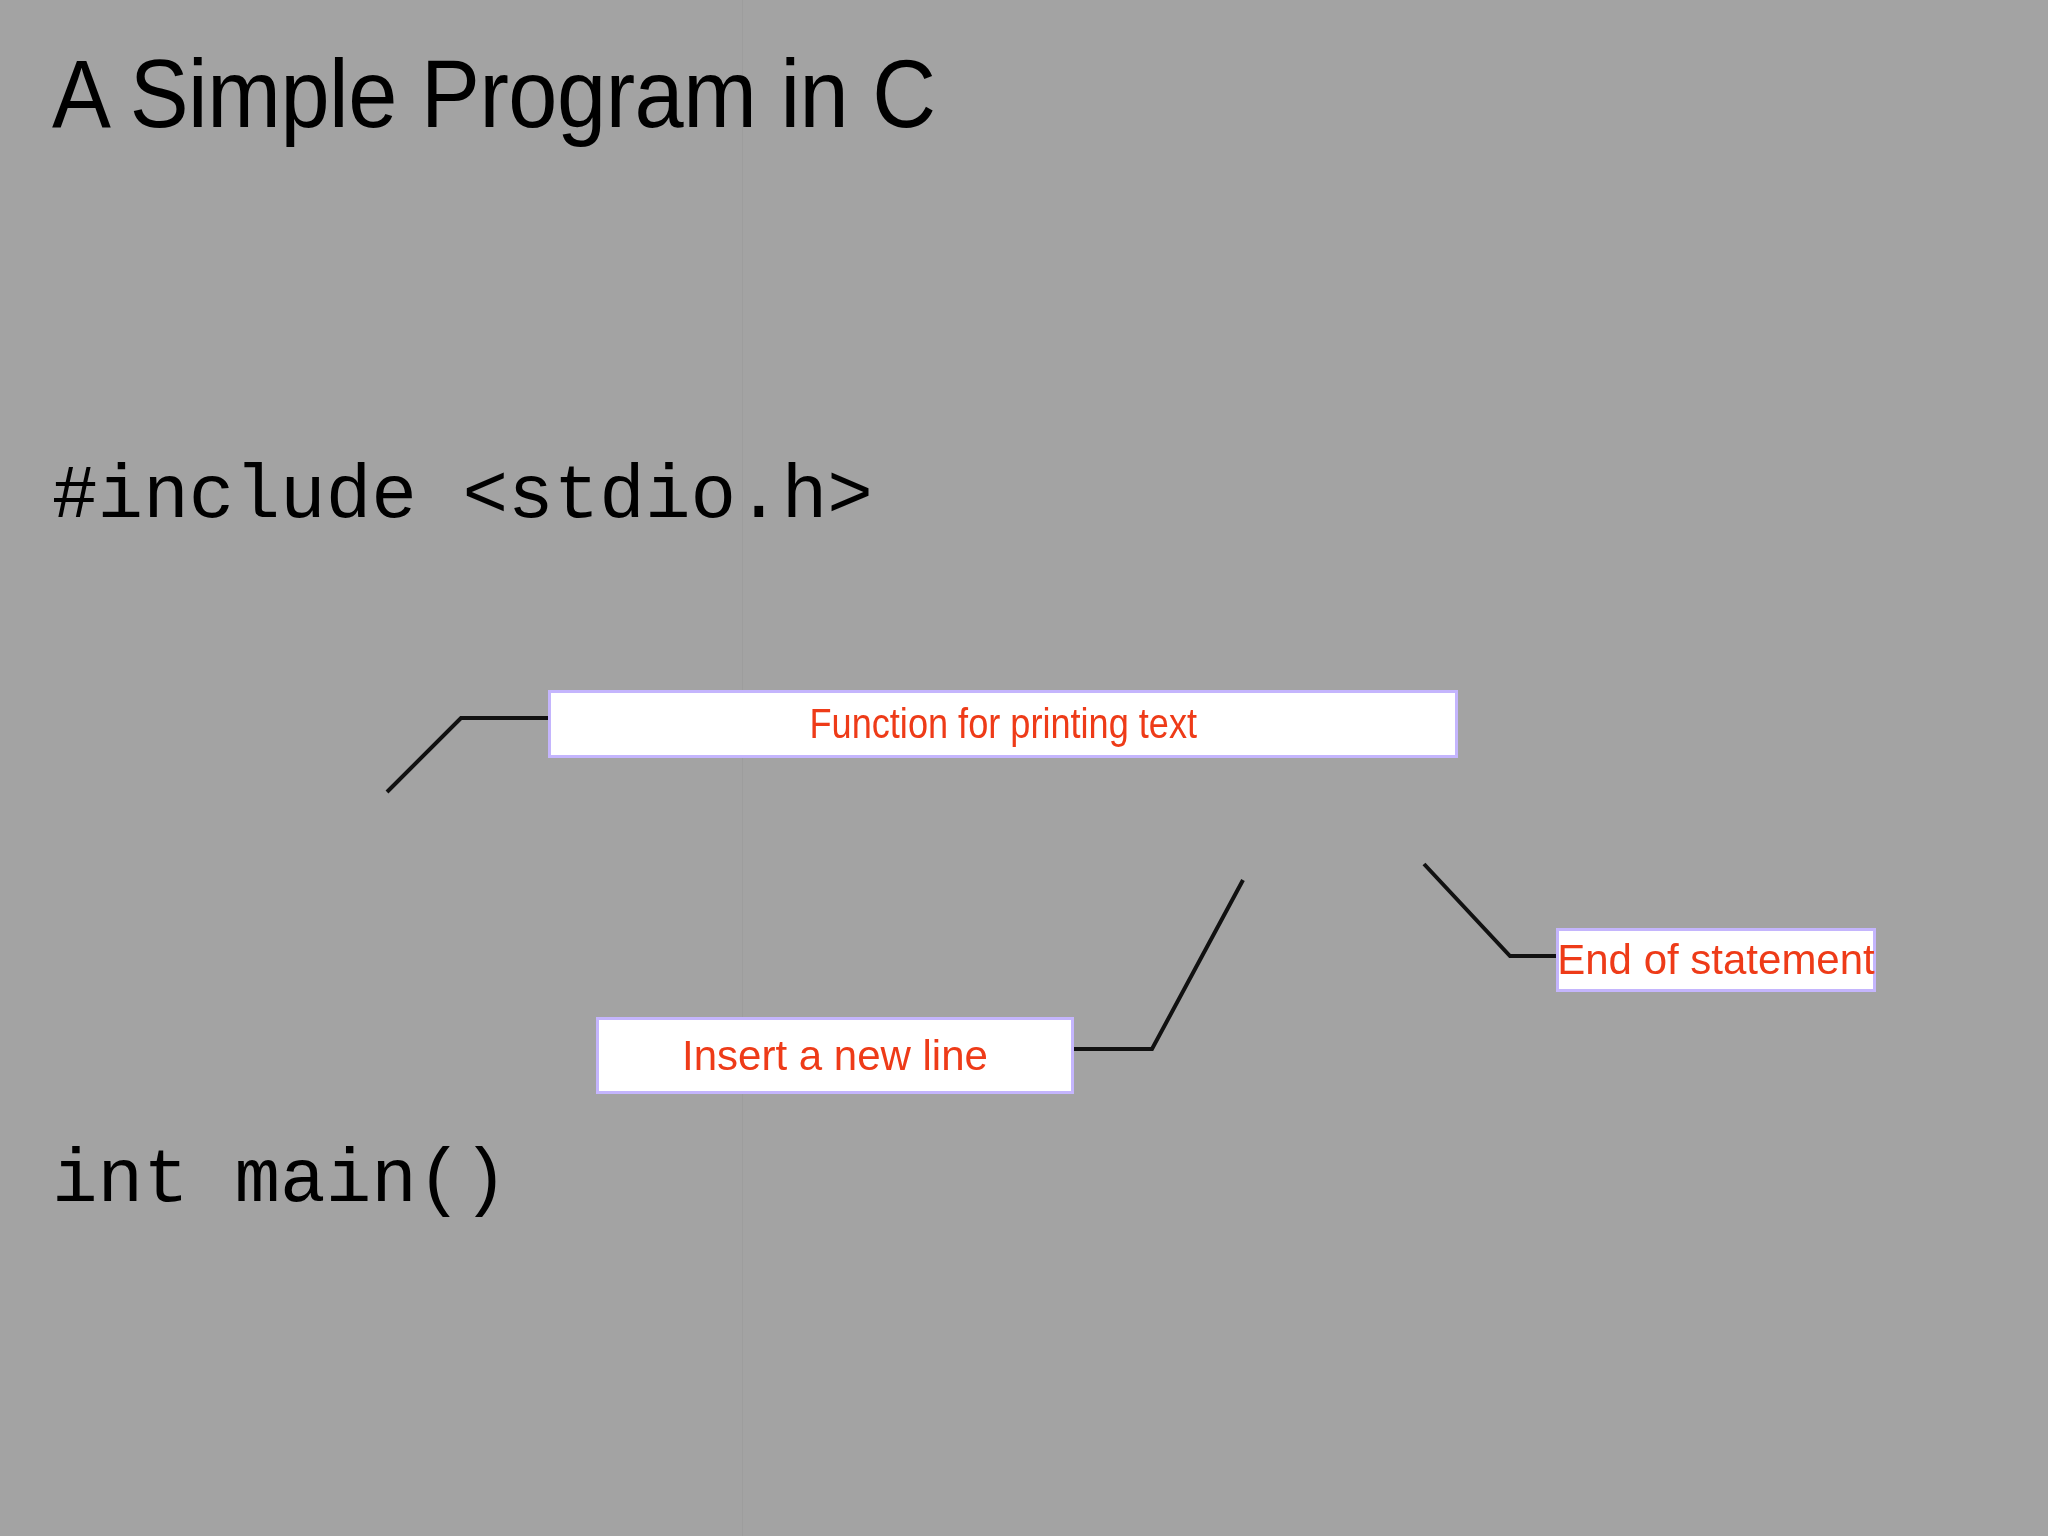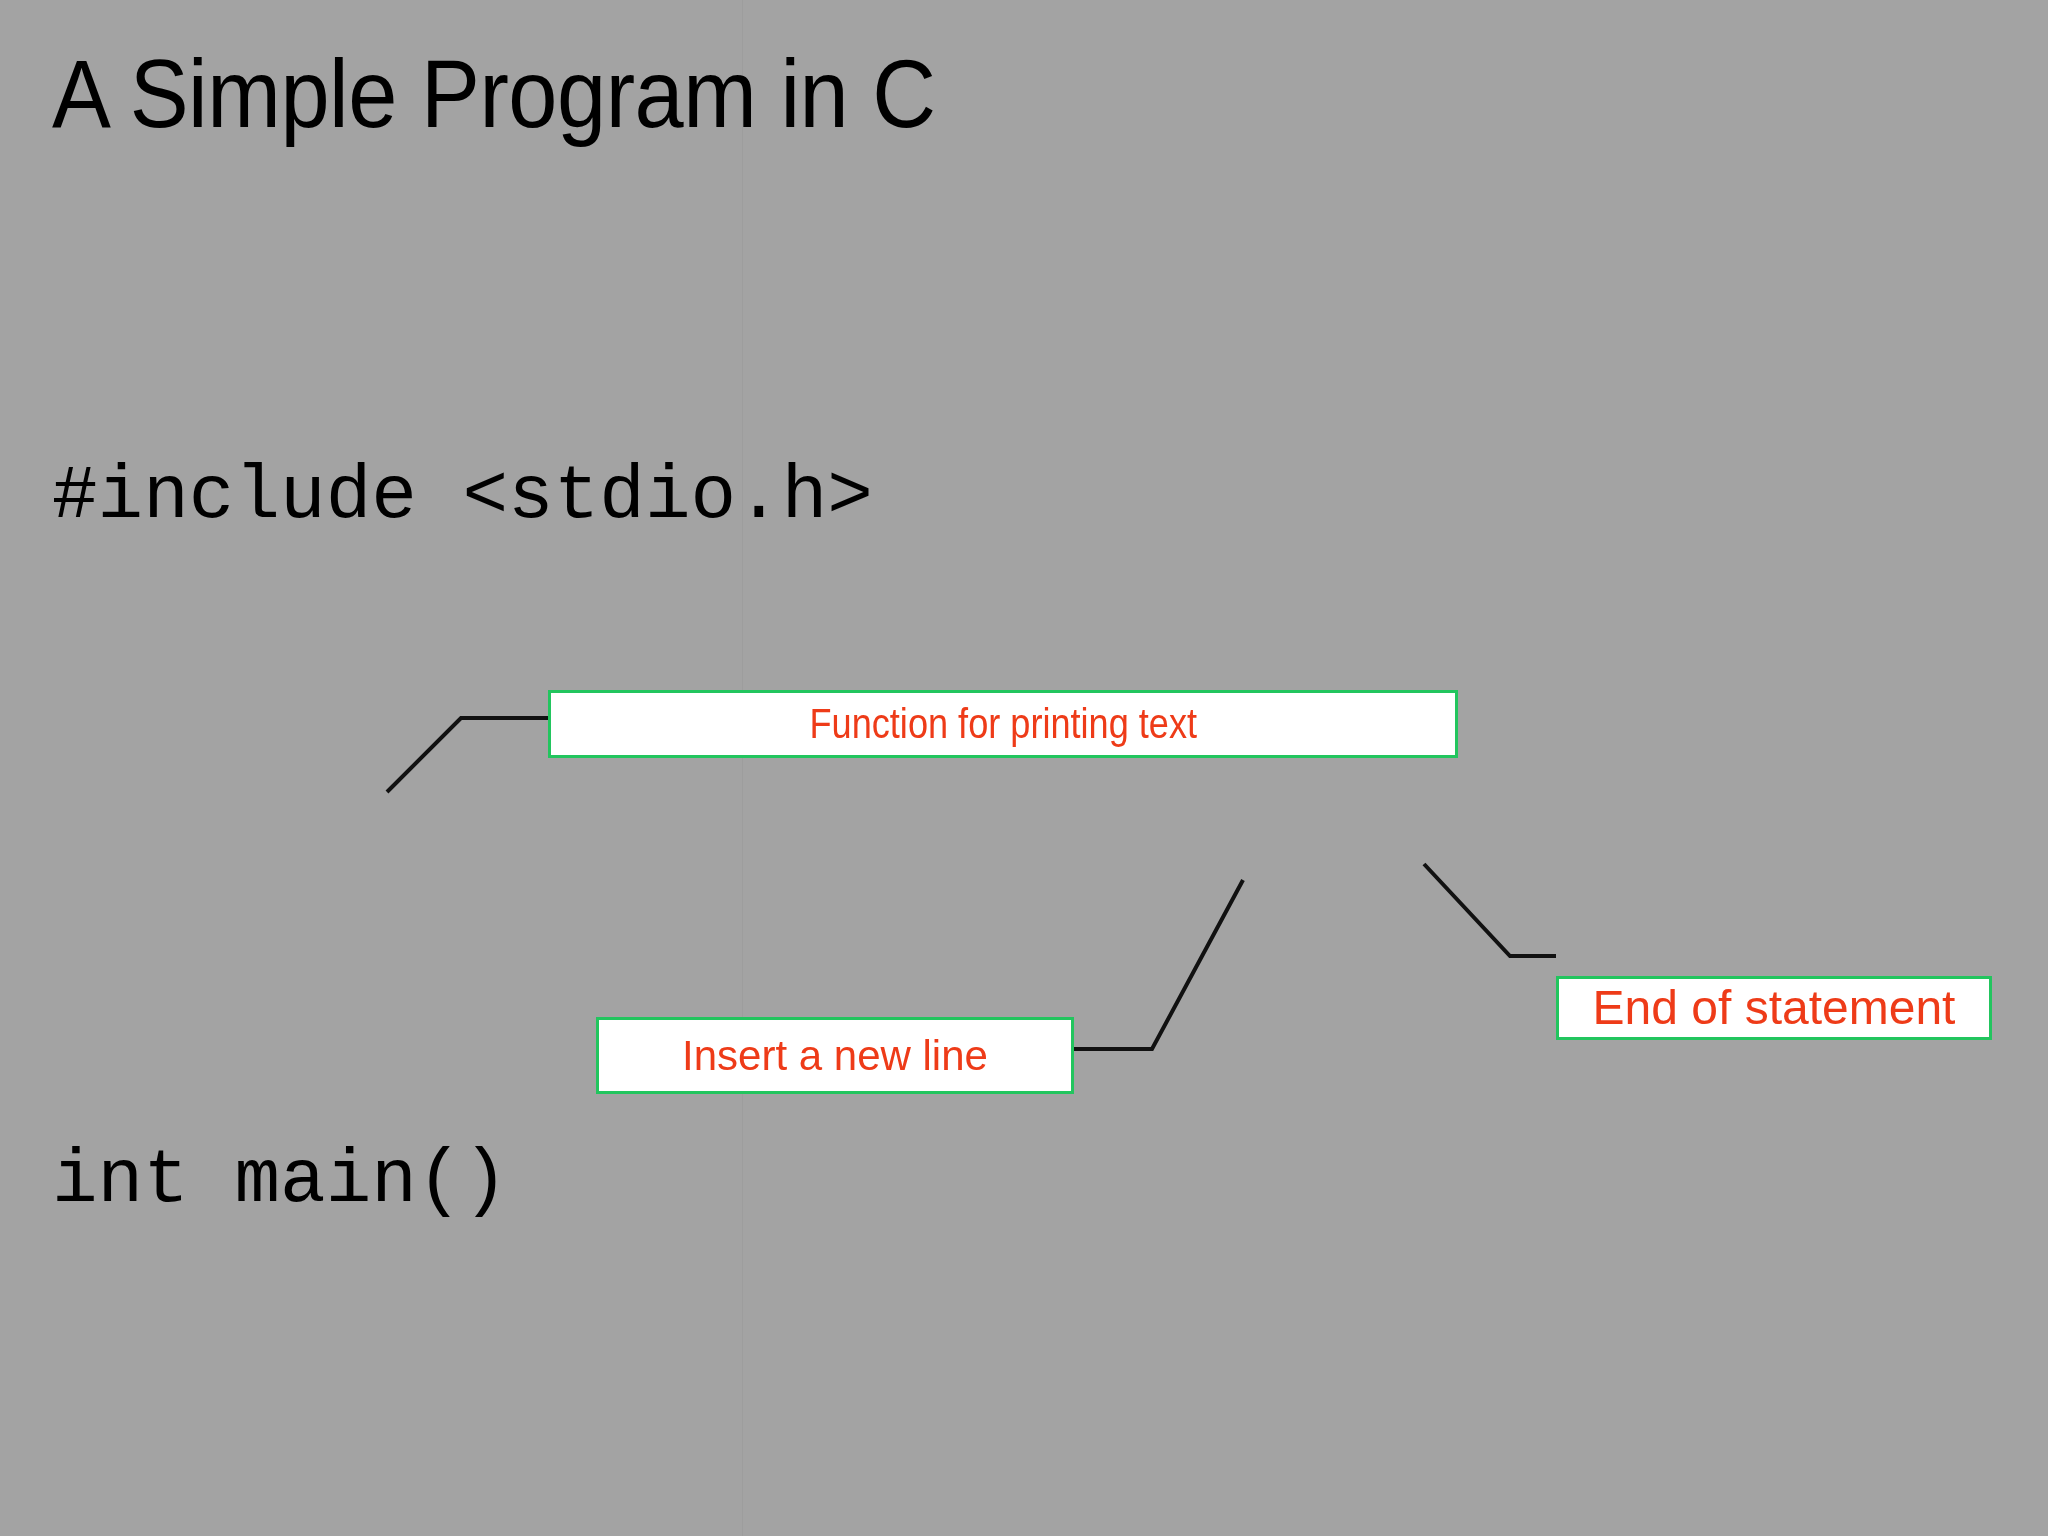--- a/index.html
+++ b/index.html
@@ -53,21 +53,21 @@
   }
   .code-line.blank {
     height: 114px;
   }
 
   
   .callout {
     position: absolute;
     box-sizing: border-box;
     background: #ffffff;
-    border: 3px solid #22c55e;
+    border: 3px solid #c4b5fd;
     color: #EE3B18;
     font-family: "Liberation Sans", sans-serif;
     font-size: 40px;
     line-height: 1;
     display: flex;
     align-items: center;
     justify-content: center;
     text-align: center;
     white-space: nowrap;
     z-index: 5;
@@ -90,24 +90,23 @@
     left: 596px;
     top: 1017px;
     width: 478px;
     height: 77px;
     font-size: 42px;
   }
 
   #callout-endstmt {
     left: 1556px;
     top: 928px;
-    width: 436px;
+    width: 320px;
     height: 64px;
-    font-size: 48px;
-    margin-top: 48px;
+    font-size: 42px;
   }
 
   
   #leaders {
     position: absolute;
     left: 0;
     top: 0;
     width: 2048px;
     height: 1536px;
     pointer-events: none;

